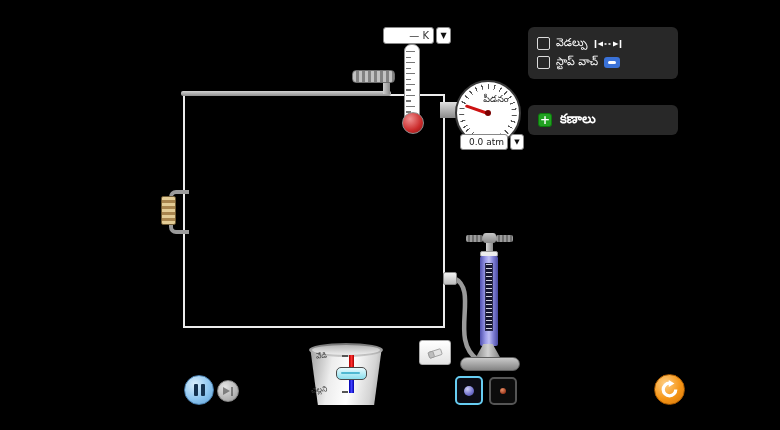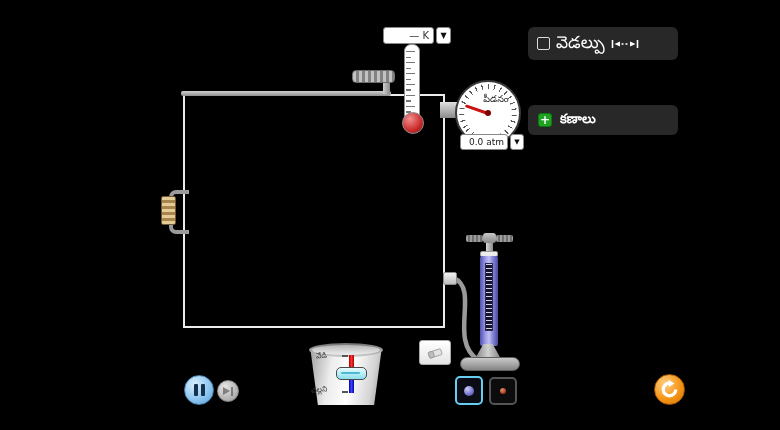--- a/index.html
+++ b/index.html
@@ -49,21 +49,21 @@
     font-size:9px;color:#222;z-index:8;}
   .press-dd{left:510px;top:134px;width:14px;height:16px;background:#fff;border:1px solid #888;border-radius:3px;
     display:flex;align-items:center;justify-content:center;font-size:7px;color:#111;box-sizing:border-box;z-index:8;cursor:pointer;}
 
   
   .panel{left:528px;top:27px;width:150px;background:#282828;border-radius:6px;padding:7px 9px;box-sizing:border-box;z-index:5;}
   .panel2{left:528px;top:105px;width:150px;background:#282828;border-radius:6px;padding:6px 10px;box-sizing:border-box;
     display:flex;align-items:center;gap:8px;z-index:5;}
   .cb-row{display:flex;align-items:center;gap:6px;height:19px;}
   .cb{width:11px;height:11px;border:1.5px solid #dcdcdc;border-radius:2px;background:transparent;flex:0 0 auto;cursor:pointer;}
-  .cb-label{font-size:17px;color:#fff;white-space:nowrap;}
+  .cb-label{font-size:11px;color:#fff;white-space:nowrap;}
   .sw-icon{width:16px;height:11px;background:#3a72d8;border-radius:3px;position:relative;flex:0 0 auto;}
   .sw-icon span{position:absolute;left:4px;top:4px;width:8px;height:3px;background:#fff;border-radius:1.5px;}
   .cc-icon{width:17px;height:12px;background:#ecd9a4;border:1px solid #c9b47a;border-radius:2px;position:relative;flex:0 0 auto;box-sizing:border-box;}
   .cc-icon span{position:absolute;left:3px;top:3px;width:9px;height:4px;background:#fff;border-radius:2px;}
   .plus-btn{width:14px;height:14px;background:#21a121;border:1px solid #0c7a0c;border-radius:3px;color:#fff;
     font-size:12px;font-weight:bold;line-height:12px;text-align:center;box-sizing:border-box;cursor:pointer;flex:0 0 auto;}
   .particles-label{font-size:13px;font-weight:bold;color:#fff;}
 
   
   .pump-hose-svg{left:440px;top:268px;width:90px;height:105px;z-index:2;}
@@ -175,20 +175,27 @@
       <div class="cb"></div>
       <span class="cb-label">వెడల్పు</span>
       <svg width="28" height="10" viewBox="0 0 28 10">
         <line x1="1.5" y1="1" x2="1.5" y2="9" stroke="#fff" stroke-width="1.6"></line>
         <line x1="26.5" y1="1" x2="26.5" y2="9" stroke="#fff" stroke-width="1.6"></line>
         <polygon points="3.5,5 9,2.5 9,7.5" fill="#fff"></polygon>
         <polygon points="24.5,5 19,2.5 19,7.5" fill="#fff"></polygon>
         <line x1="10.5" y1="5" x2="17.5" y2="5" stroke="#fff" stroke-width="1.3" stroke-dasharray="2 2"></line>
       </svg>
     </div>
+    <div class="cb-row">
+      <div class="cb"></div>
+      <span class="cb-label">స్టాప్ వాచ్</span>
+      <div class="sw-icon">
+          <span></span>
+        </div>
+    </div>
   </div>
 
   <div class="abs panel2">
     <div class="plus-btn">+</div>
     <span class="particles-label">కణాలు</span>
   </div>
 
   <svg class="abs pump-hose-svg" viewBox="0 0 90 105">
     <path d="M 14 10 C 40 22, 8 72, 38 92" fill="none" stroke="#9a9a9a" stroke-width="4.5" stroke-linecap="round"></path>
   </svg>

